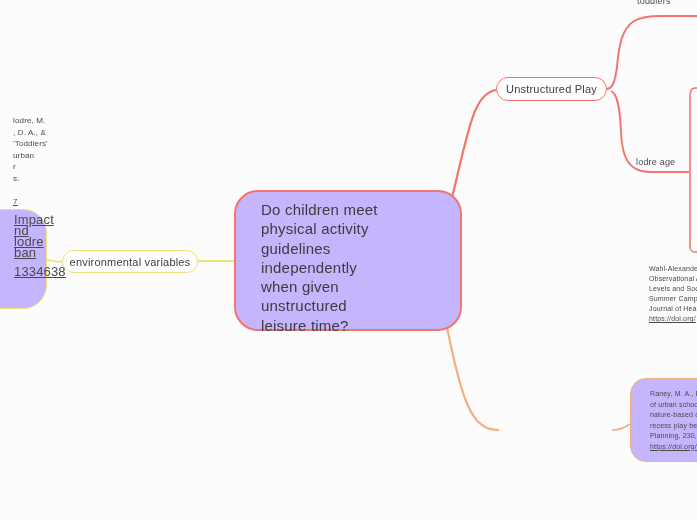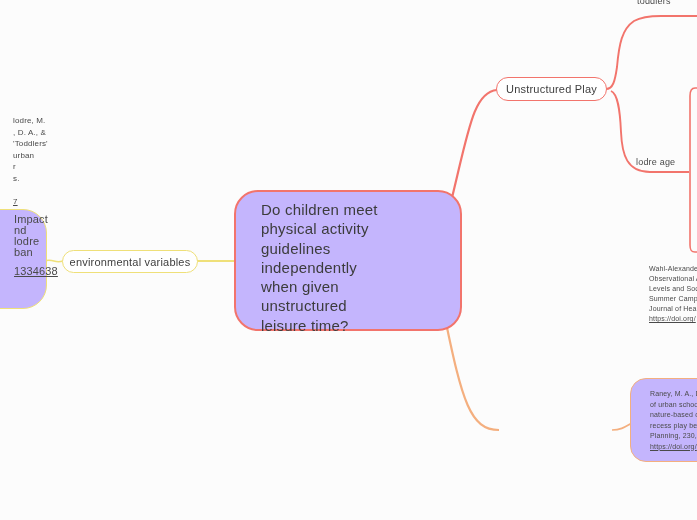--- a/index.html
+++ b/index.html
@@ -23,21 +23,21 @@
   .pill-up{left:496px;top:77px;width:111px;height:24px;border:1.6px solid #F2746C;border-radius:13px;}
   .pill-env{left:62px;top:250px;width:136px;height:23px;border:1.5px solid #EFE079;border-radius:12px;}
   .pill-beh{left:499px;top:419px;width:114px;height:23px;border:1.5px solid #F4AF7F;border-radius:12px;}
   .cutnode-left{left:-75px;top:209px;width:122px;height:100px;border:1.5px solid #EFE079;border-radius:24px;}
   .cutnode-raney{left:630px;top:378px;width:95px;height:84px;border:1.5px solid #F4AF7F;border-radius:16px;}
   .blabel{position:absolute;z-index:3;font-size:9px;color:#4A4A4A;letter-spacing:.2px;}
   .cite{position:absolute;z-index:3;font-size:7px;line-height:10px;color:#4A4A4A;letter-spacing:.15px;white-space:nowrap;}
   .cite .row{min-height:10px;padding-left:12px;}
   .cite-topleft{left:1px;top:115px;font-size:8px;line-height:11.5px;}
   .cite-topleft .row{min-height:11.5px;}
-  .cite-leftpanel{left:2px;top:214px;font-size:11px;line-height:11px;}
+  .cite-leftpanel{left:2px;top:214px;font-size:13px;line-height:11px;text-decoration:underline;}
   .cite-leftpanel .row{min-height:11px;}
   .cite-wahl{left:637px;top:264px;}
   .cite-raney{left:638px;top:389px;line-height:10.5px;}
   .cite-raney .row{min-height:10.5px;}
   .link{text-decoration:underline;}
   .spacer{height:8px;}
 </style>
 </head>
 <body>
 

